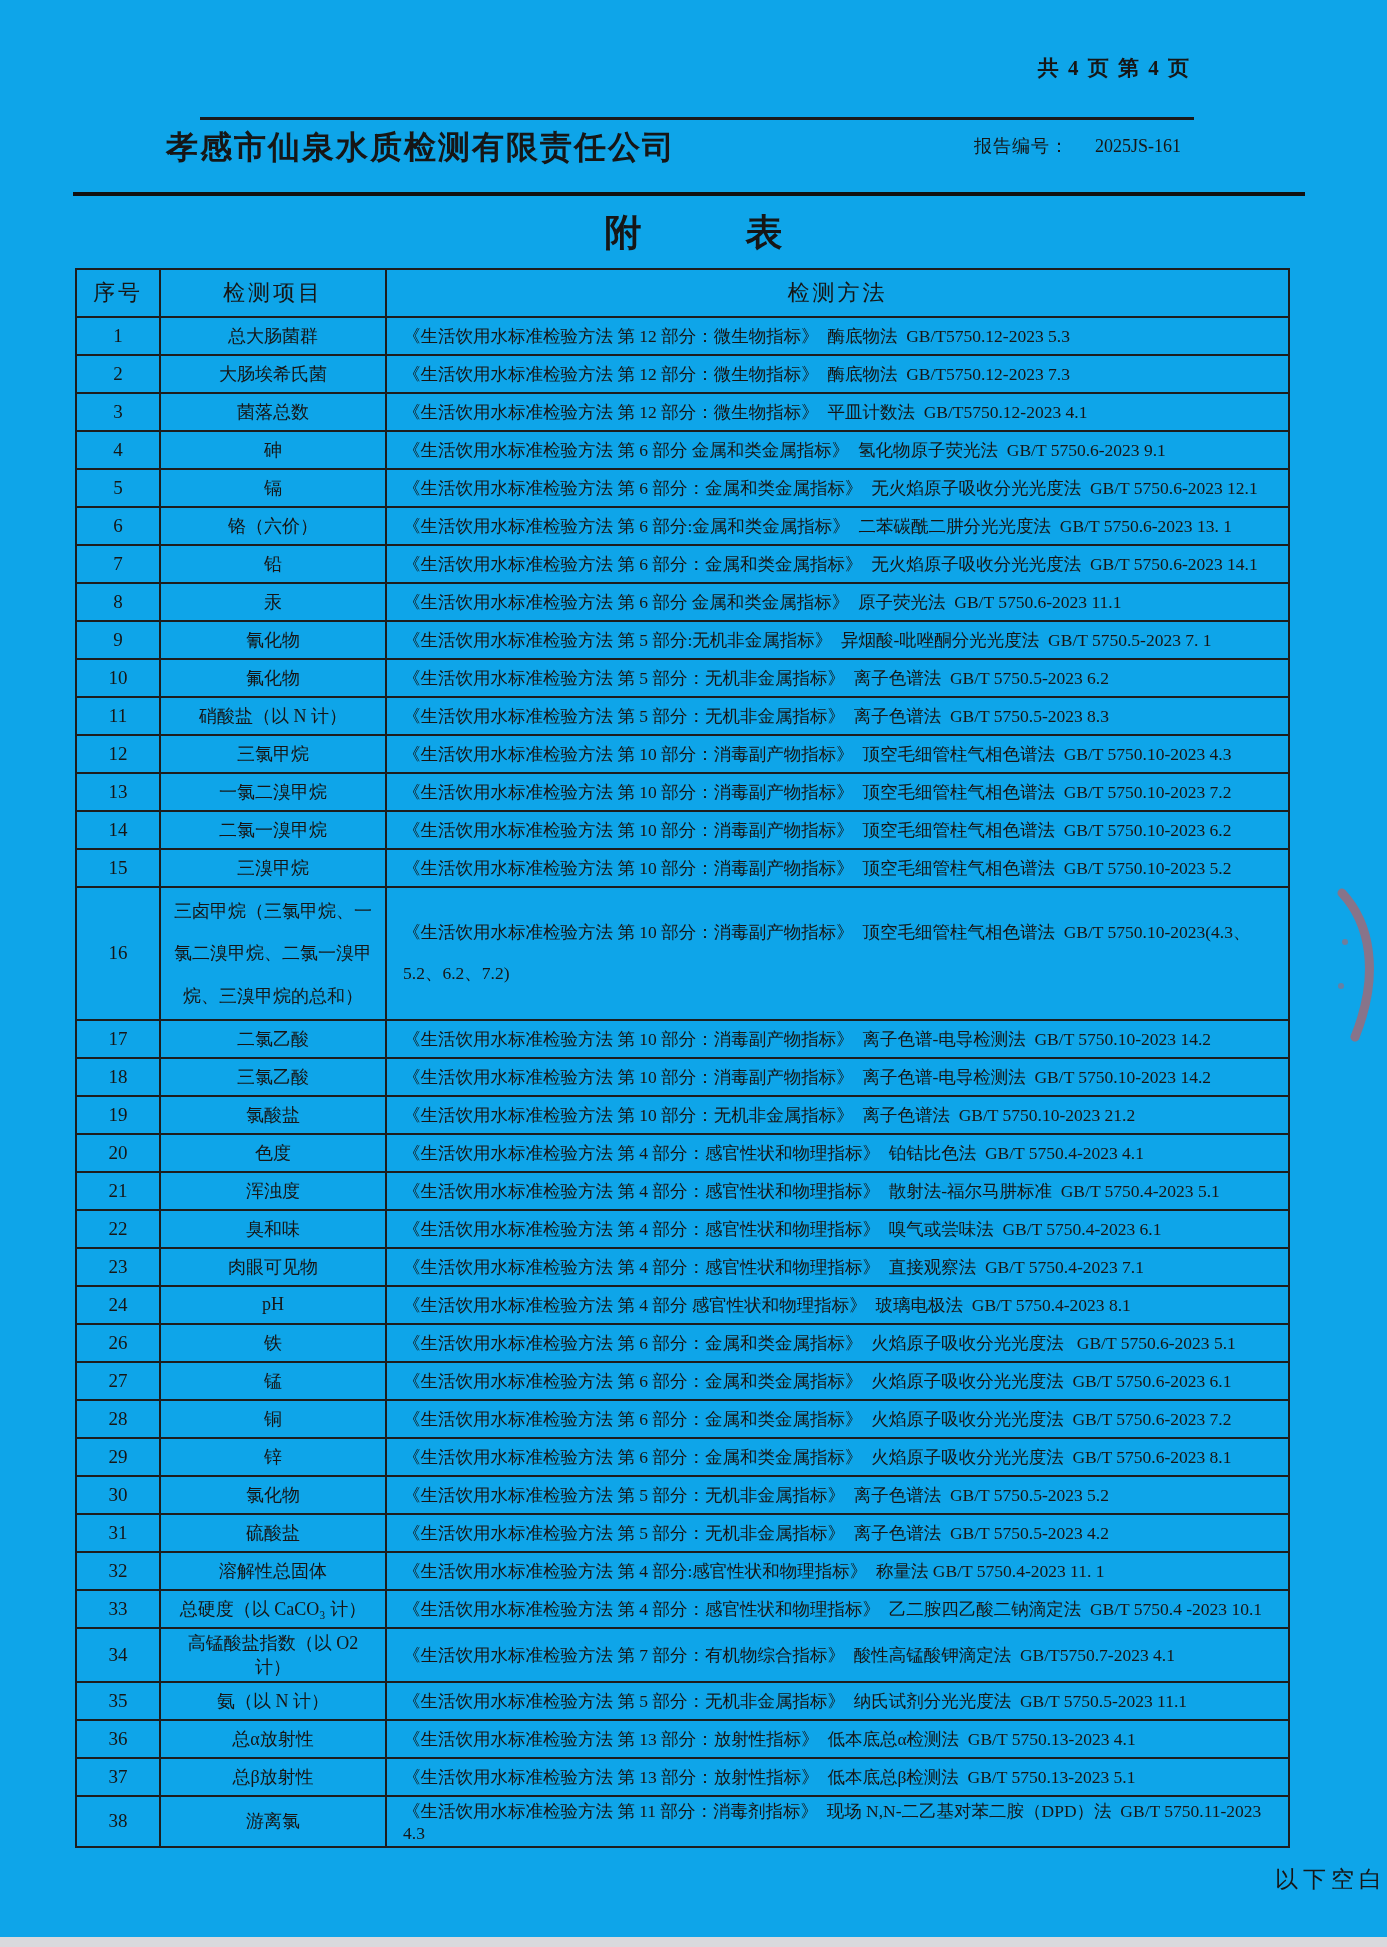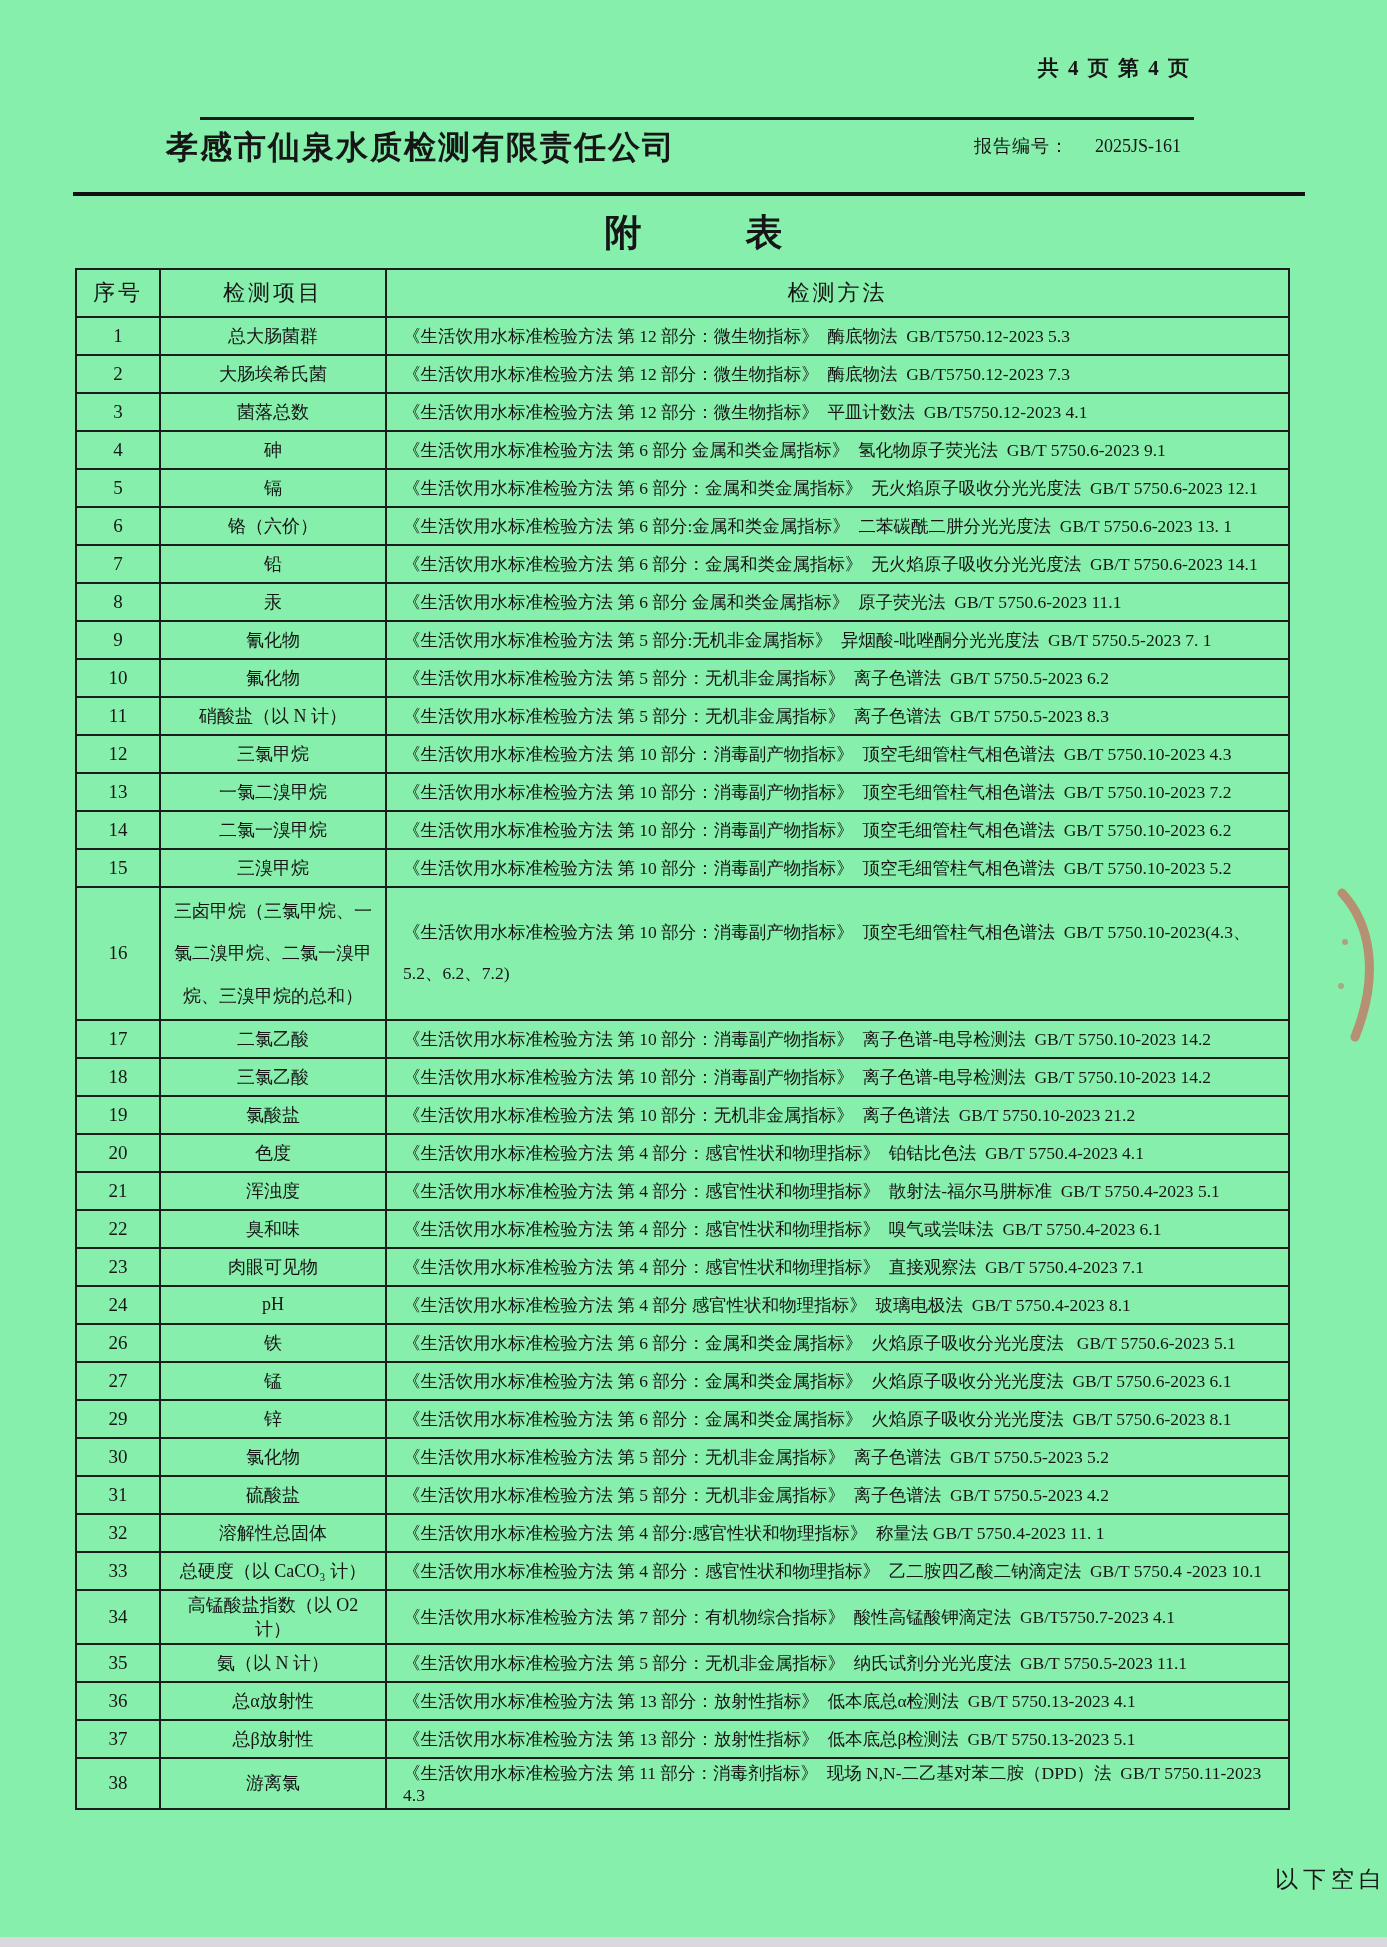--- a/index.html
+++ b/index.html
@@ -1,20 +1,20 @@
 <!DOCTYPE html>
 <html><head>
 <meta charset="utf-8">
 <style>
   html,body{margin:0;padding:0;background:#e8e8ea;}
   .page{
     position:relative;
     width:1387px;height:1947px;
     margin:0 auto;
-    background:#86efac;
+    background:#0ea5e9;
     overflow:hidden;
     font-family:"Liberation Serif","DejaVu Serif",serif;
     color:#161616;
   }
   .page-info{
     position:absolute;top:54px;right:196px;
     font-size:21px;font-weight:bold;letter-spacing:2px;
   }
   .rule-thin{
     position:absolute;left:200px;top:117px;width:994px;height:3px;
@@ -243,20 +243,25 @@
           <td class="no">26</td>
           <td class="item">铁</td>
           <td class="method">《生活饮用水标准检验方法 第 6 部分：金属和类金属指标》  火焰原子吸收分光光度法   GB/T 5750.6-2023 5.1</td>
         </tr>
         <tr>
           <td class="no">27</td>
           <td class="item">锰</td>
           <td class="method">《生活饮用水标准检验方法 第 6 部分：金属和类金属指标》  火焰原子吸收分光光度法  GB/T 5750.6-2023 6.1</td>
         </tr>
         <tr>
+          <td class="no">28</td>
+          <td class="item">铜</td>
+          <td class="method">《生活饮用水标准检验方法 第 6 部分：金属和类金属指标》  火焰原子吸收分光光度法  GB/T 5750.6-2023 7.2</td>
+        </tr>
+        <tr>
           <td class="no">29</td>
           <td class="item">锌</td>
           <td class="method">《生活饮用水标准检验方法 第 6 部分：金属和类金属指标》  火焰原子吸收分光光度法  GB/T 5750.6-2023 8.1</td>
         </tr>
         <tr>
           <td class="no">30</td>
           <td class="item">氯化物</td>
           <td class="method">《生活饮用水标准检验方法 第 5 部分：无机非金属指标》  离子色谱法  GB/T 5750.5-2023 5.2</td>
         </tr>
         <tr>

